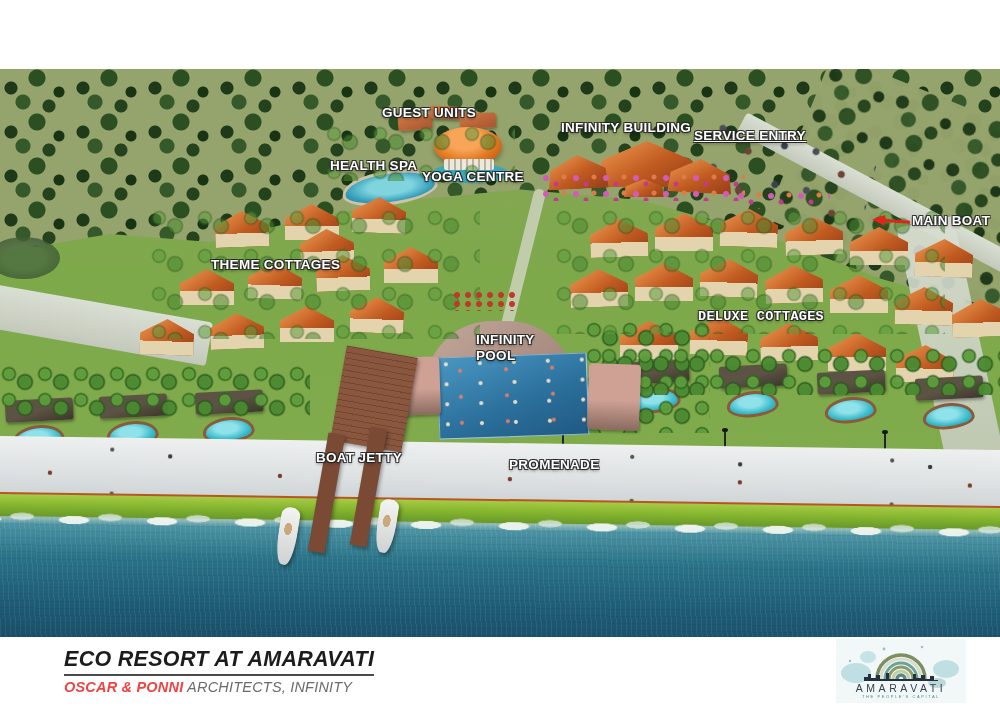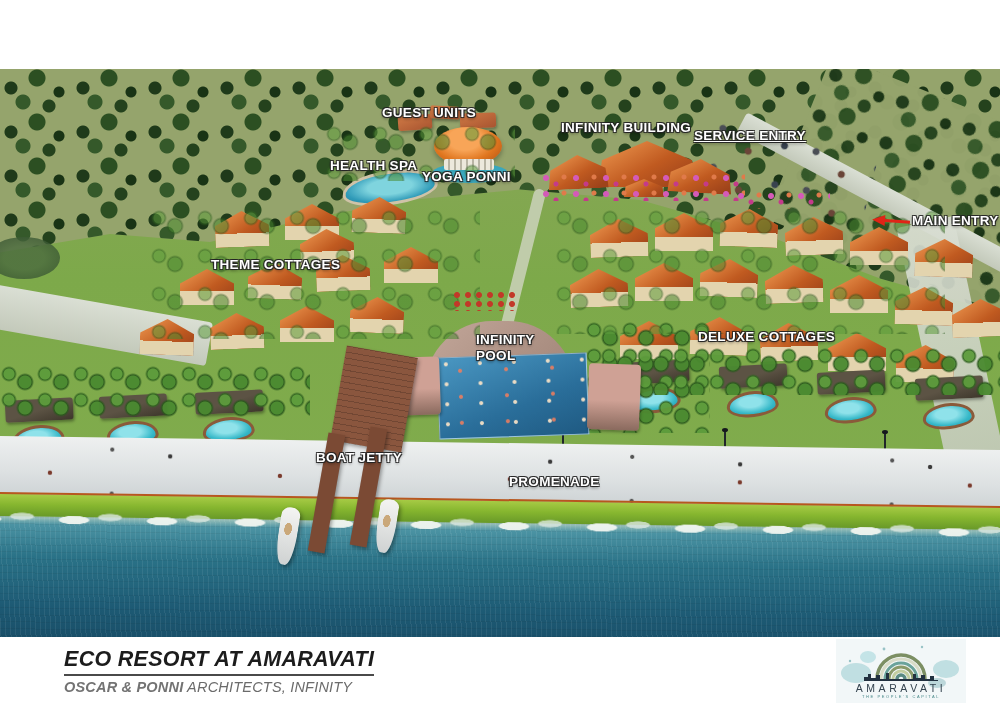--- a/index.html
+++ b/index.html
@@ -124,21 +124,21 @@
     text-shadow:-1px -1px 0 rgba(35,35,35,.85),1px -1px 0 rgba(35,35,35,.85),
                 -1px 1px 0 rgba(35,35,35,.85),1px 1px 0 rgba(35,35,35,.85),0 2px 3px rgba(0,0,0,.45);}
   .lbl-wrap{white-space:normal;width:74px;line-height:1.2;}
   .entry-arrow{left:872px;top:145px;width:40px;height:14px;z-index:20;transform:rotate(4deg);}
   
   .footer{position:absolute;left:0;top:637px;width:1000px;height:70px;background:#fff;}
   .title-block{position:absolute;left:64px;top:10px;font-style:italic;}
   .proj-title{display:inline-block;font-size:21.5px;font-weight:bold;color:#1c1c1c;letter-spacing:.3px;
     border-bottom:2.5px solid #4a4a4a;padding-bottom:2px;}
   .firm-line{margin-top:3px;font-size:14.5px;letter-spacing:.2px;}
-  .firm-bold{color:#737373;font-weight:bold;}
+  .firm-bold{color:#ef4444;font-weight:bold;}
   .firm-rest{color:#6b6b6b;}
   .view-title{position:absolute;left:427px;top:16px;font-size:27px;color:#2d2d2d;letter-spacing:1.5px;font-weight:normal;}
   .logo{position:absolute;left:836px;top:2px;}
 </style>
 </head>
 <body>
 
 <div class="page">
   <div class="scene">
 
@@ -254,27 +254,27 @@
     <div class="jetty jetty-deck"></div>
     <div class="jetty pier-l"></div>
     <div class="jetty pier-r"></div>
     <div class="boat" style="left:278px;top:438px;"></div>
     <div class="boat" style="left:377px;top:430px;height:54px;"></div>
 
     <div class="lbl" style="left:382px;top:36px;">GUEST UNITS</div>
     <div class="lbl" style="left:561px;top:51px;">INFINITY BUILDING</div>
     <div class="lbl" style="left:694px;top:59px;text-decoration:underline;">SERVICE ENTRY</div>
     <div class="lbl" style="left:330px;top:89px;">HEALTH SPA</div>
-    <div class="lbl" style="left:422px;top:100px;">YOGA PONNI</div>
-    <div class="lbl" style="left:912px;top:144px;">MAIN ENTRY</div>
+    <div class="lbl" style="left:422px;top:100px;">YOGA CENTRE</div>
+    <div class="lbl" style="left:912px;top:144px;">MAIN BOAT</div>
     <div class="lbl" style="left:211px;top:188px;">THEME COTTAGES</div>
     <div class="lbl lbl-wrap" style="left:476px;top:263px;">INFINITY POOL</div>
-    <div class="lbl" style="left:698px;top:260px;">DELUXE COTTAGES</div>
+    <div class="lbl" style="left:698px;top:240px;font-family:Liberation Mono, monospace;">DELUXE COTTAGES</div>
     <div class="lbl" style="left:316px;top:381px;">BOAT JETTY</div>
-    <div class="lbl" style="left:485px;top:405px;padding-left:24px;">PROMENADE</div>
+    <div class="lbl" style="left:485px;top:388px;padding-left:24px;">PROMENADE</div>
 
     <svg class="entry-arrow" viewBox="0 0 40 14">
       <line x1="38" y1="7" x2="10" y2="7" stroke="#e02417" stroke-width="3"></line>
       <polygon points="0,7 13,1.5 13,12.5" fill="#e02417"></polygon>
     </svg>
   </div>
 
   <div class="footer">
     <div class="title-block">
       <div class="proj-title">ECO RESORT AT AMARAVATI</div>

